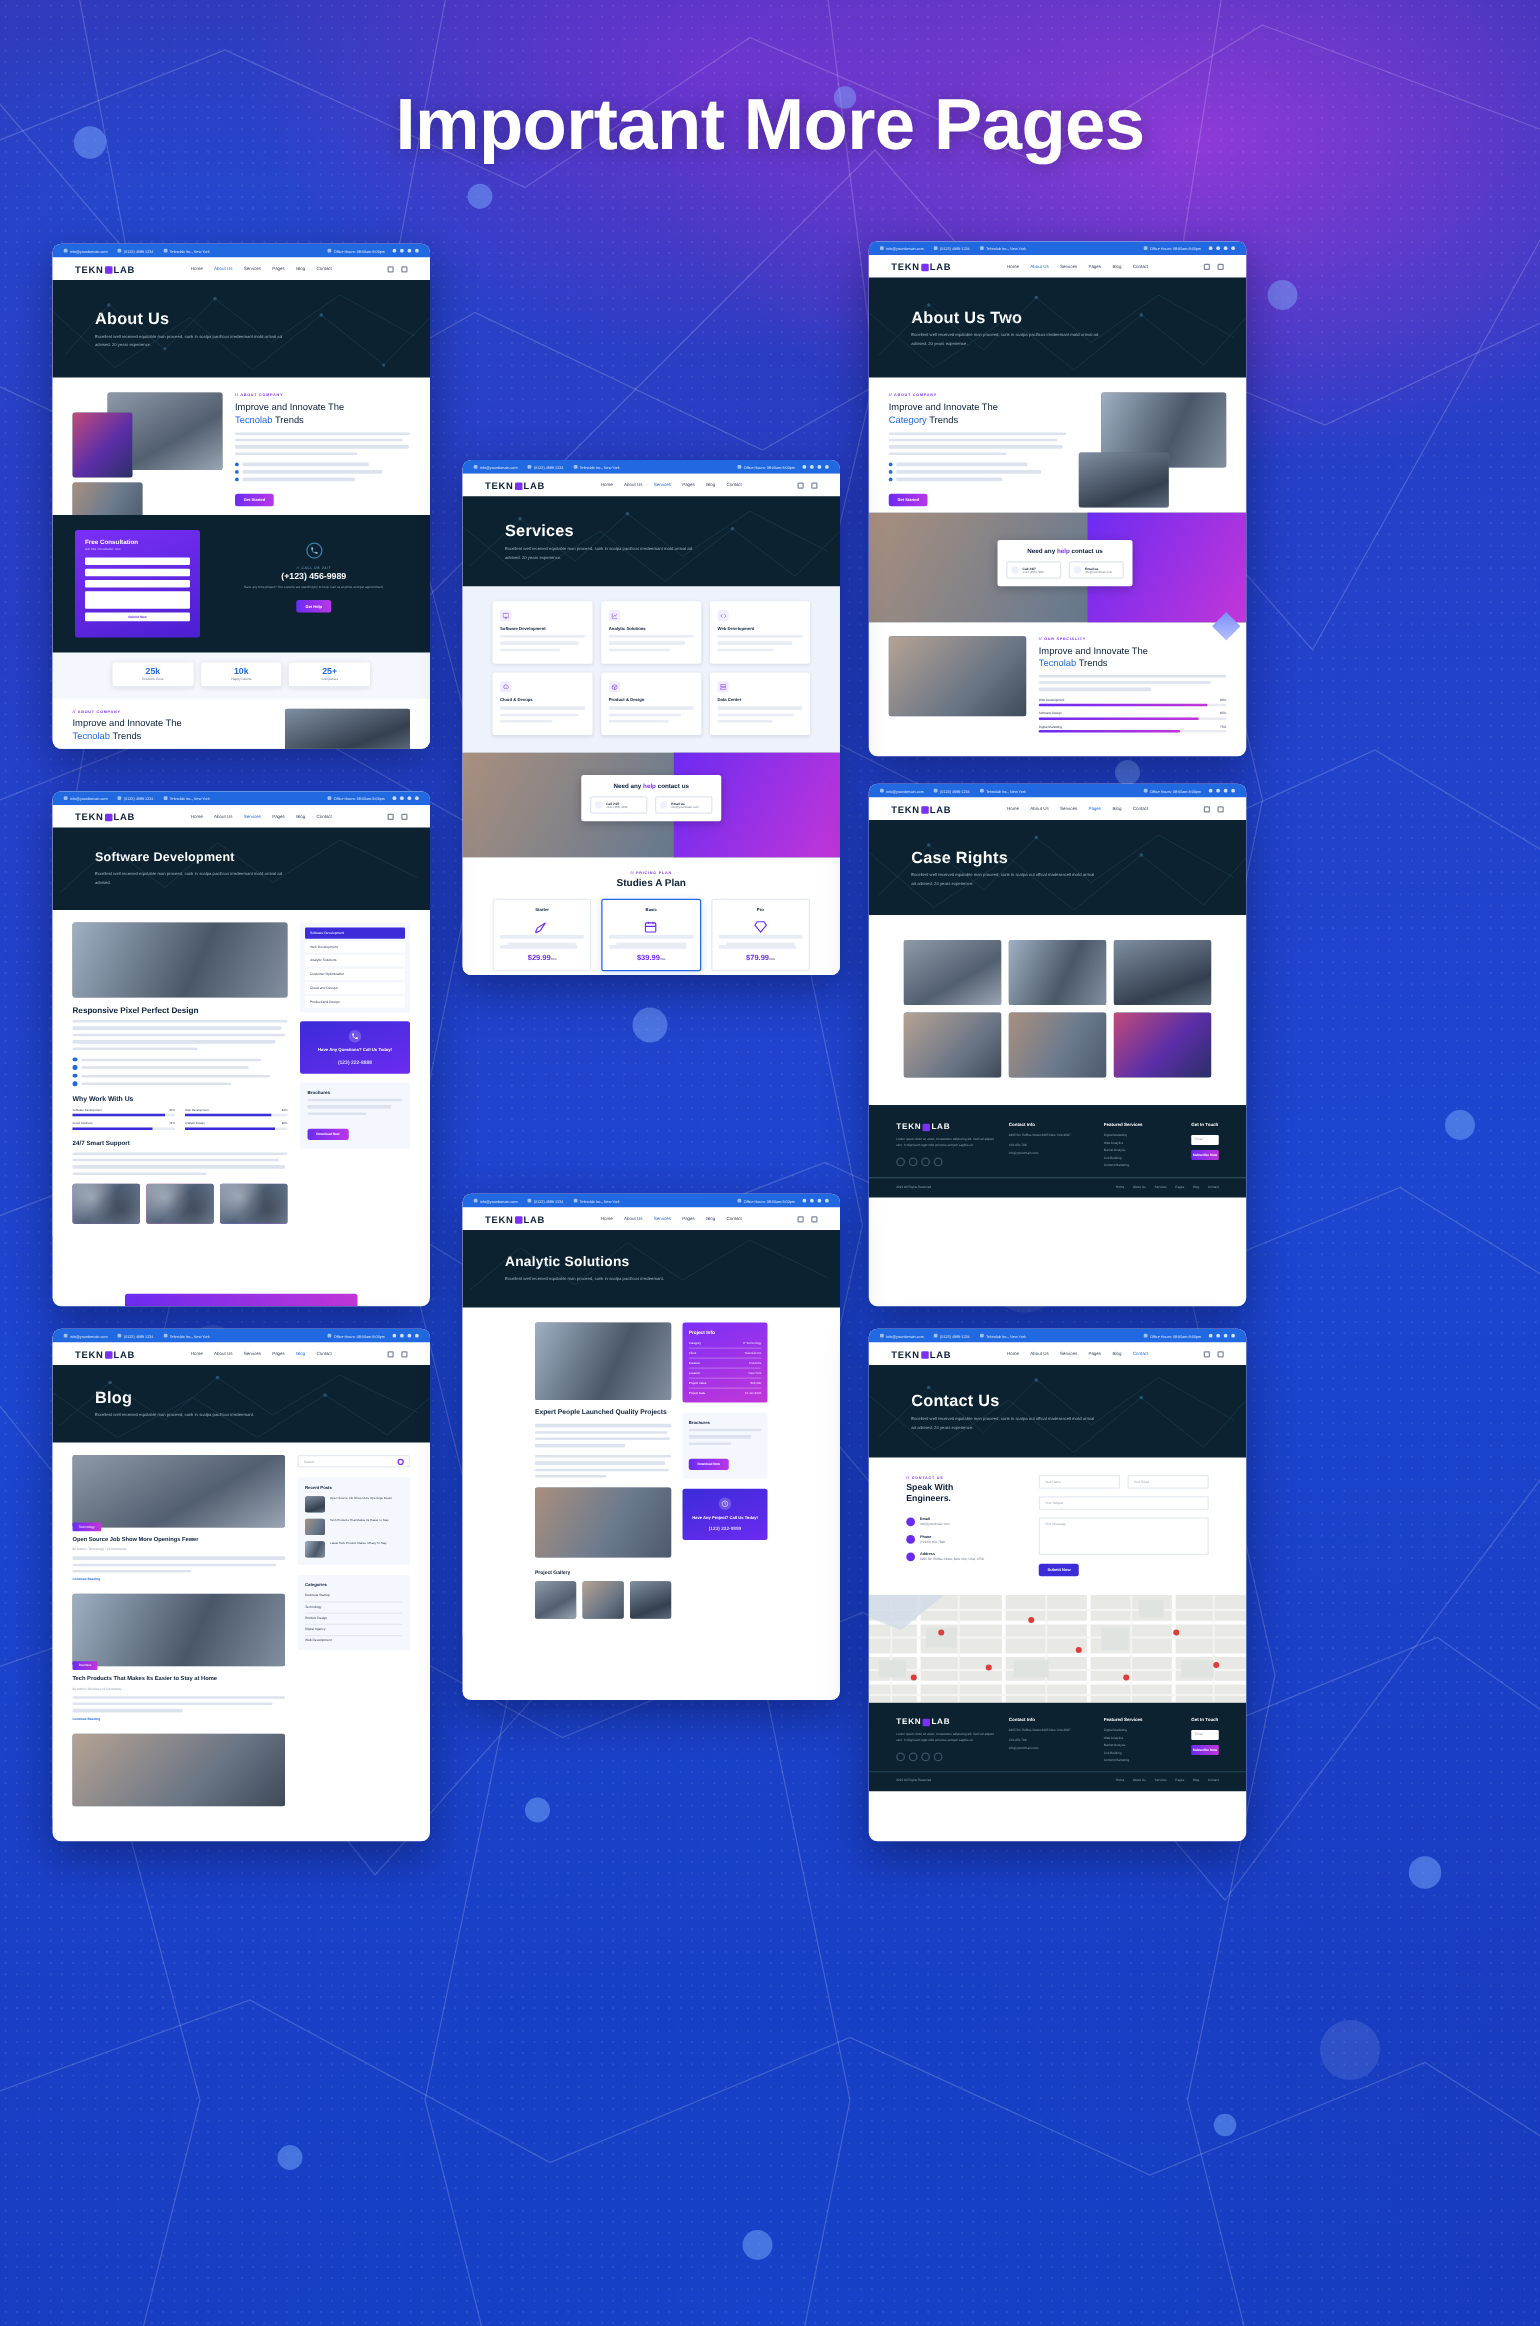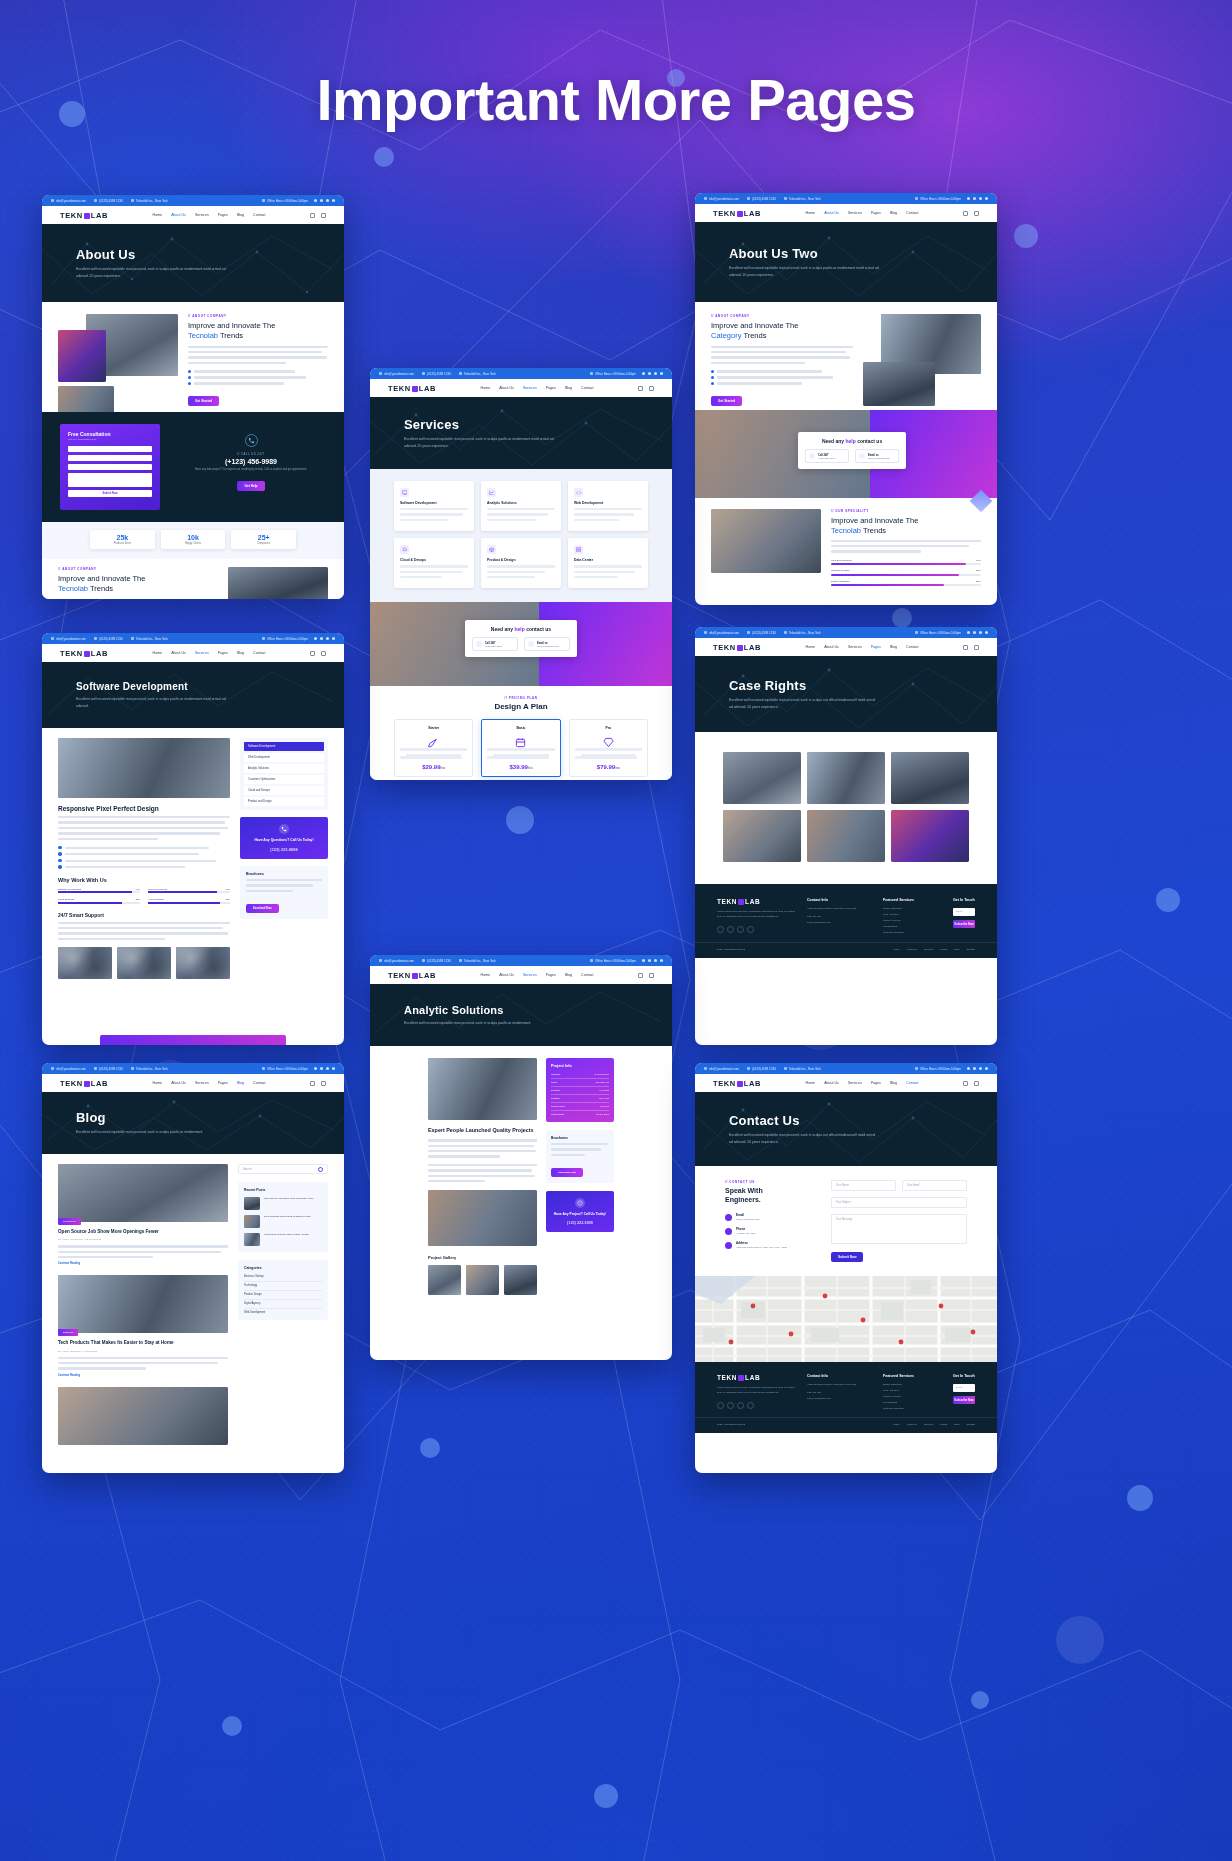--- a/index.html
+++ b/index.html
@@ -701,21 +701,21 @@
             <div style="font-size:2.6px;font-weight:bold;color:#0b1f3a;">Email us</div>
             <div style="font-size:2.3px;color:#6b788a;">info@yourdmain.com</div>
           </div>
         </div>
       </div>
     </div>
   </div>
 
   <div style="background:#fff; padding:10px 24px 12px; text-align:center;">
     <div class="sect-label">// PRICING PLAN</div>
-    <div style="font-size:8px; font-weight:bold; color:#0b1f3a; margin-top:2px;">Design A Plan</div>
+    <div style="font-size:8px; font-weight:bold; color:#0b1f3a; margin-top:2px;">Studies A Plan</div>
     <div style="display:flex; gap:8px; margin-top:8px;">
       <div style="flex:1; border:0.6px solid #e4e9f2; border-radius:2px; padding:6px 5px; text-align:center;">
         <div style="font-size:3.4px; font-weight:bold; color:#0b1f3a;">Starter</div>
         <div style="margin:4px auto 3px; width:11px; height:11px;"><svg viewBox="0 0 24 24" fill="none" stroke="#6c2bf2" stroke-width="2">
                 <path d="M2 22l7-3 9-14-14 9-3 7z"></path>
               </svg></div>
         <div class="lines">
               <div class="bar l" style="width:100%"></div>
               <div class="bar l" style="width:82%; margin:0 auto"></div>
               <div class="bar l" style="width:92%"></div>

